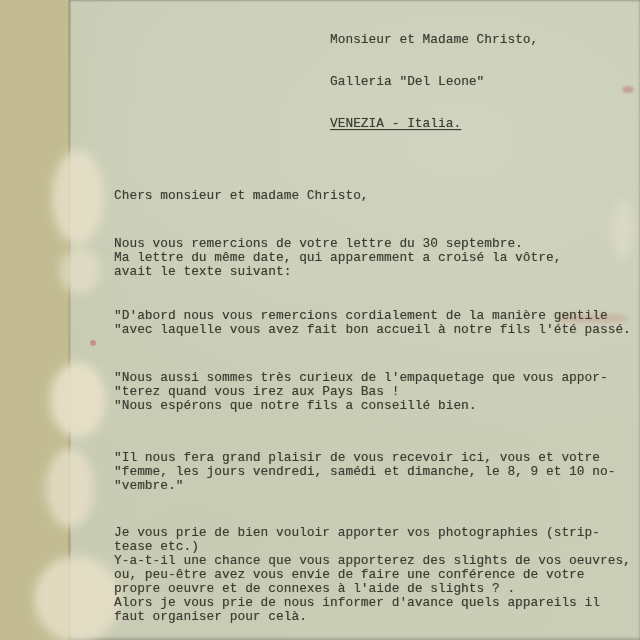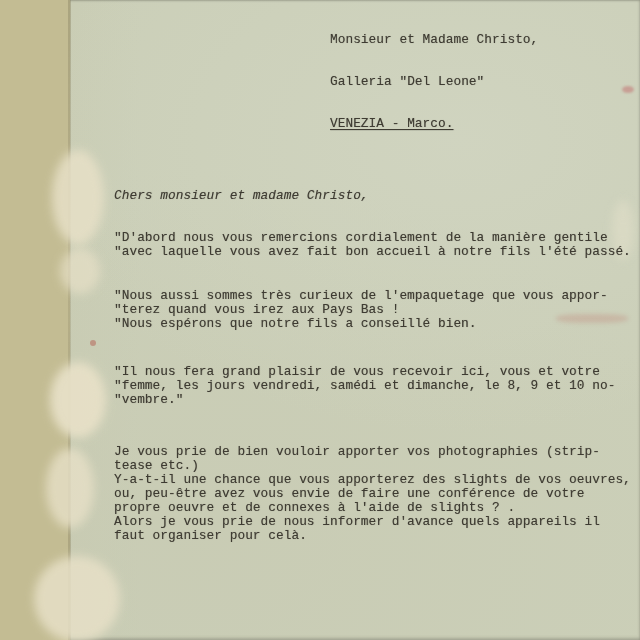--- a/index.html
+++ b/index.html
@@ -63,21 +63,21 @@
   
   .typed{position:absolute;white-space:pre-wrap;
     text-shadow:0.3px 0.3px 0.7px rgba(56,53,44,0.45);
     letter-spacing:0.1px;}
   .address{left:330px;top:5px;}
   .address .line{height:14px;}
   .city{text-decoration:underline;text-underline-offset:2px;text-decoration-thickness:1px;}
   .dateline{left:331px;top:88px;}
   .body{left:114px;top:161px;width:522px;}
   .body p{margin:0;white-space:pre-wrap;}
-  .body p:nth-child(1){margin-bottom:0;font-style:italic;}
+  .body p:nth-child(1){margin-bottom:6px;}
   .body p:nth-child(2){margin-bottom:2px;}
   .body p:nth-child(3){margin-bottom:6px;}
   .body p:nth-child(4){margin-bottom:10px;}
   .body p:nth-child(5){margin-bottom:5px;}
   .body p:nth-child(6){margin-bottom:10px;}
   .body p:nth-child(7){margin-bottom:8px;}
   .body p:nth-child(8){margin-bottom:14px;}
   .body p:nth-child(9){margin-bottom:0;}
 </style>
 </head>
@@ -97,26 +97,29 @@
   <div class="blob b5"></div>
 
   <div class="stain s1"></div>
   <div class="stain s2"></div>
   <div class="stain s3"></div>
   <div class="stain s4"></div>
 
   <div class="typed address">
     <div class="line">Monsieur et Madame Christo,</div>
     <div class="line">Galleria "Del Leone"</div>
-    <div class="line"><span class="city">VENEZIA - Marco.</span></div>
+    <div class="line"><span class="city">VENEZIA - Italia.</span></div>
   </div>
 
 
   <div class="typed body">
     <p>Chers monsieur et madame Christo,</p>
+    <p>Nous vous remercions de votre lettre du 30 septembre.
+Ma lettre du même date, qui apparemment a croisé la vôtre,
+avait le texte suivant:</p>
     <p>"D'abord nous vous remercions cordialement de la manière gentile
 "avec laquelle vous avez fait bon accueil à notre fils l'été passé.</p>
     <p>"Nous aussi sommes très curieux de l'empaquetage que vous appor-
 "terez quand vous irez aux Pays Bas !
 "Nous espérons que notre fils a conseillé bien.</p>
     <p>"Il nous fera grand plaisir de vous recevoir ici, vous et votre
 "femme, les jours vendredi, samédi et dimanche, le 8, 9 et 10 no-
 "vembre."</p>
     <p>Je vous prie de bien vouloir apporter vos photographies (strip-
 tease etc.)

